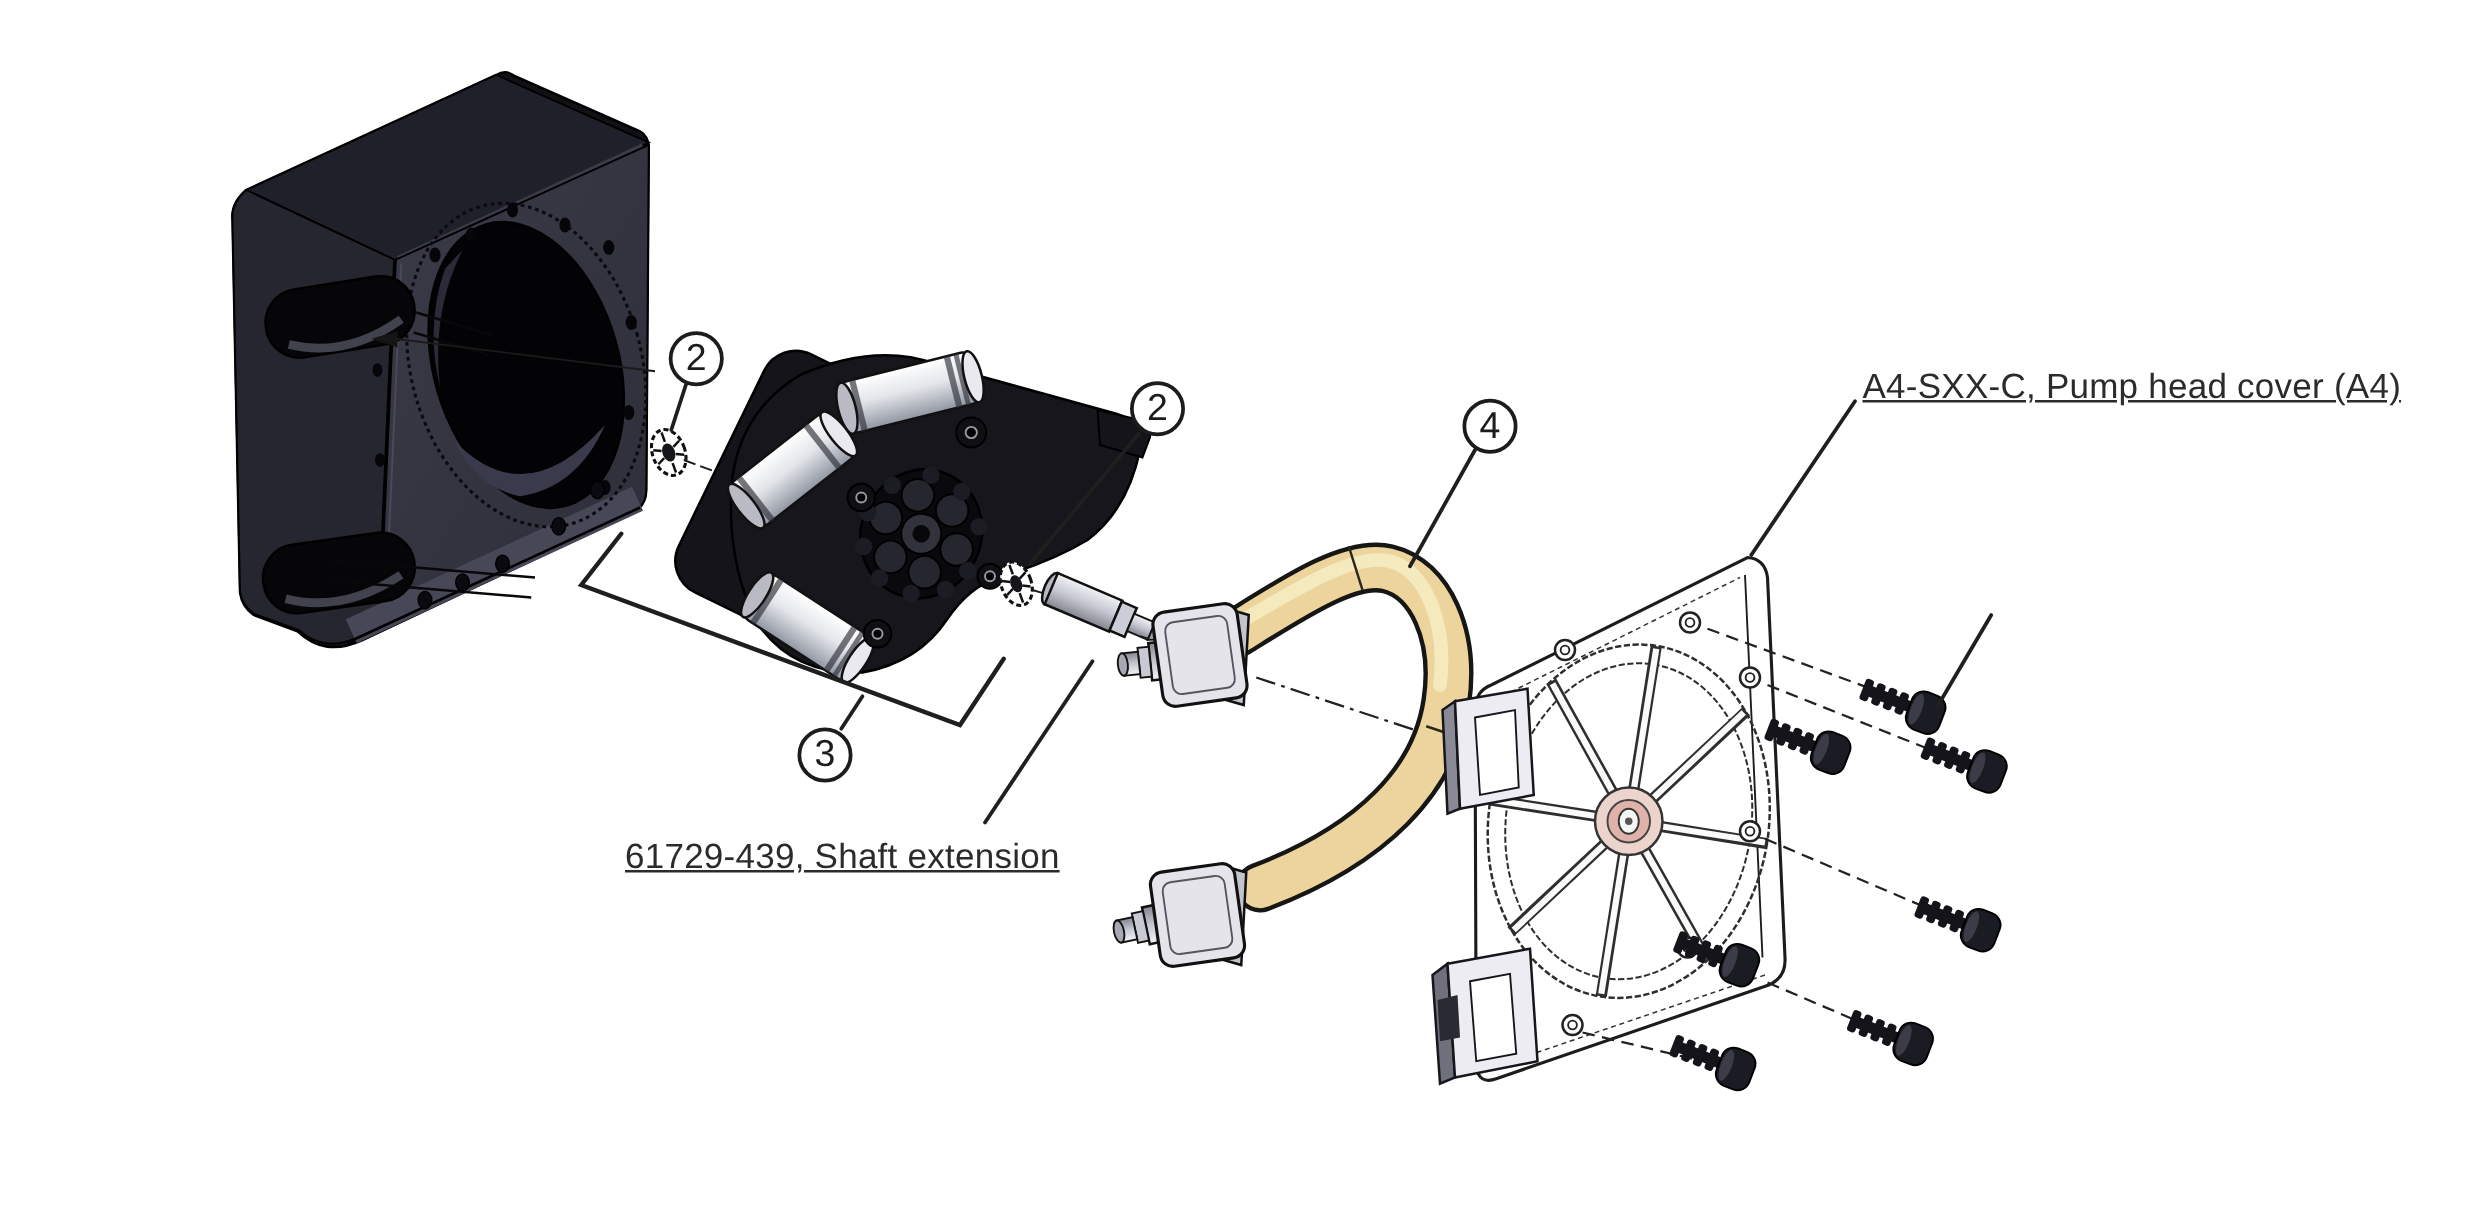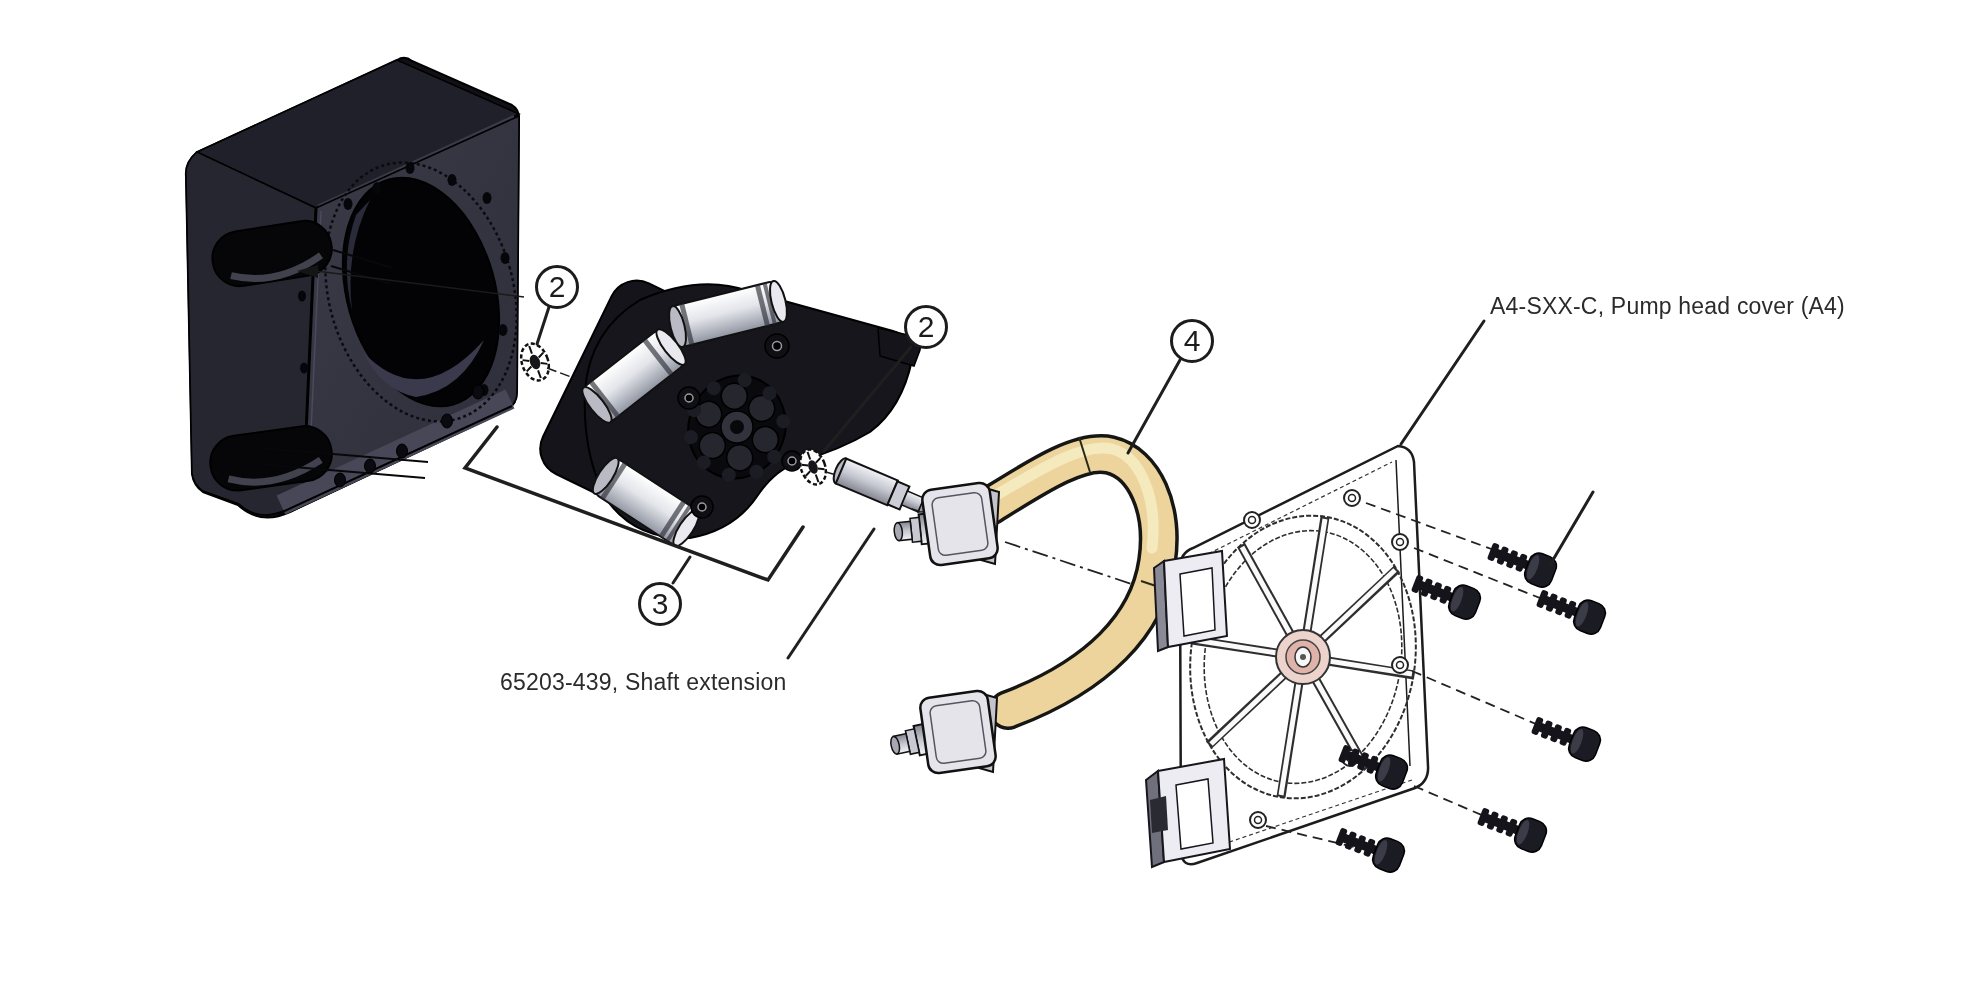--- a/index.html
+++ b/index.html
@@ -2,22 +2,22 @@
 <html><head>
 <meta charset="utf-8">
 <style>
   html,body{margin:0;padding:0;background:#ffffff;}
   .stage{
     position:relative;width:1972px;height:982px;background:#ffffff;overflow:hidden;
     font-family:"Liberation Sans",sans-serif;
   }
   .stage svg{position:absolute;left:0;top:0;}
   .label{
-    position:absolute;font-size:23px;line-height:1.15;color:#2b2b2b;
-    white-space:nowrap;letter-spacing:0.2px;
+    position:absolute;font-size:28px;line-height:1.15;color:#2b2b2b;
+    white-space:nowrap;letter-spacing:0.2px;text-decoration:underline;
   }
   .callout{
     position:absolute;width:44px;height:44px;border:3px solid #1c1c1c;border-radius:50%;
     background:#ffffff;box-sizing:border-box;text-align:center;line-height:38px;
     font-size:30px;color:#1c1c1c;
   }
 </style>
 </head>
 <body>
 
@@ -439,15 +439,15 @@
   <span>2</span>
 </div>
 <div class="callout" style="left:1170px;top:319px;">
   <span>4</span>
 </div>
 <div class="callout" style="left:638px;top:582px;">
   <span>3</span>
 </div>
 
 <div class="label" style="left:1490px;top:293px;">A4-SXX-C, Pump head cover (A4)</div>
-<div class="label" style="left:500px;top:669px;">65203-439, Shaft extension</div>
+<div class="label" style="left:500px;top:669px;">61729-439, Shaft extension</div>
 
 </div>
 
 </body></html>

